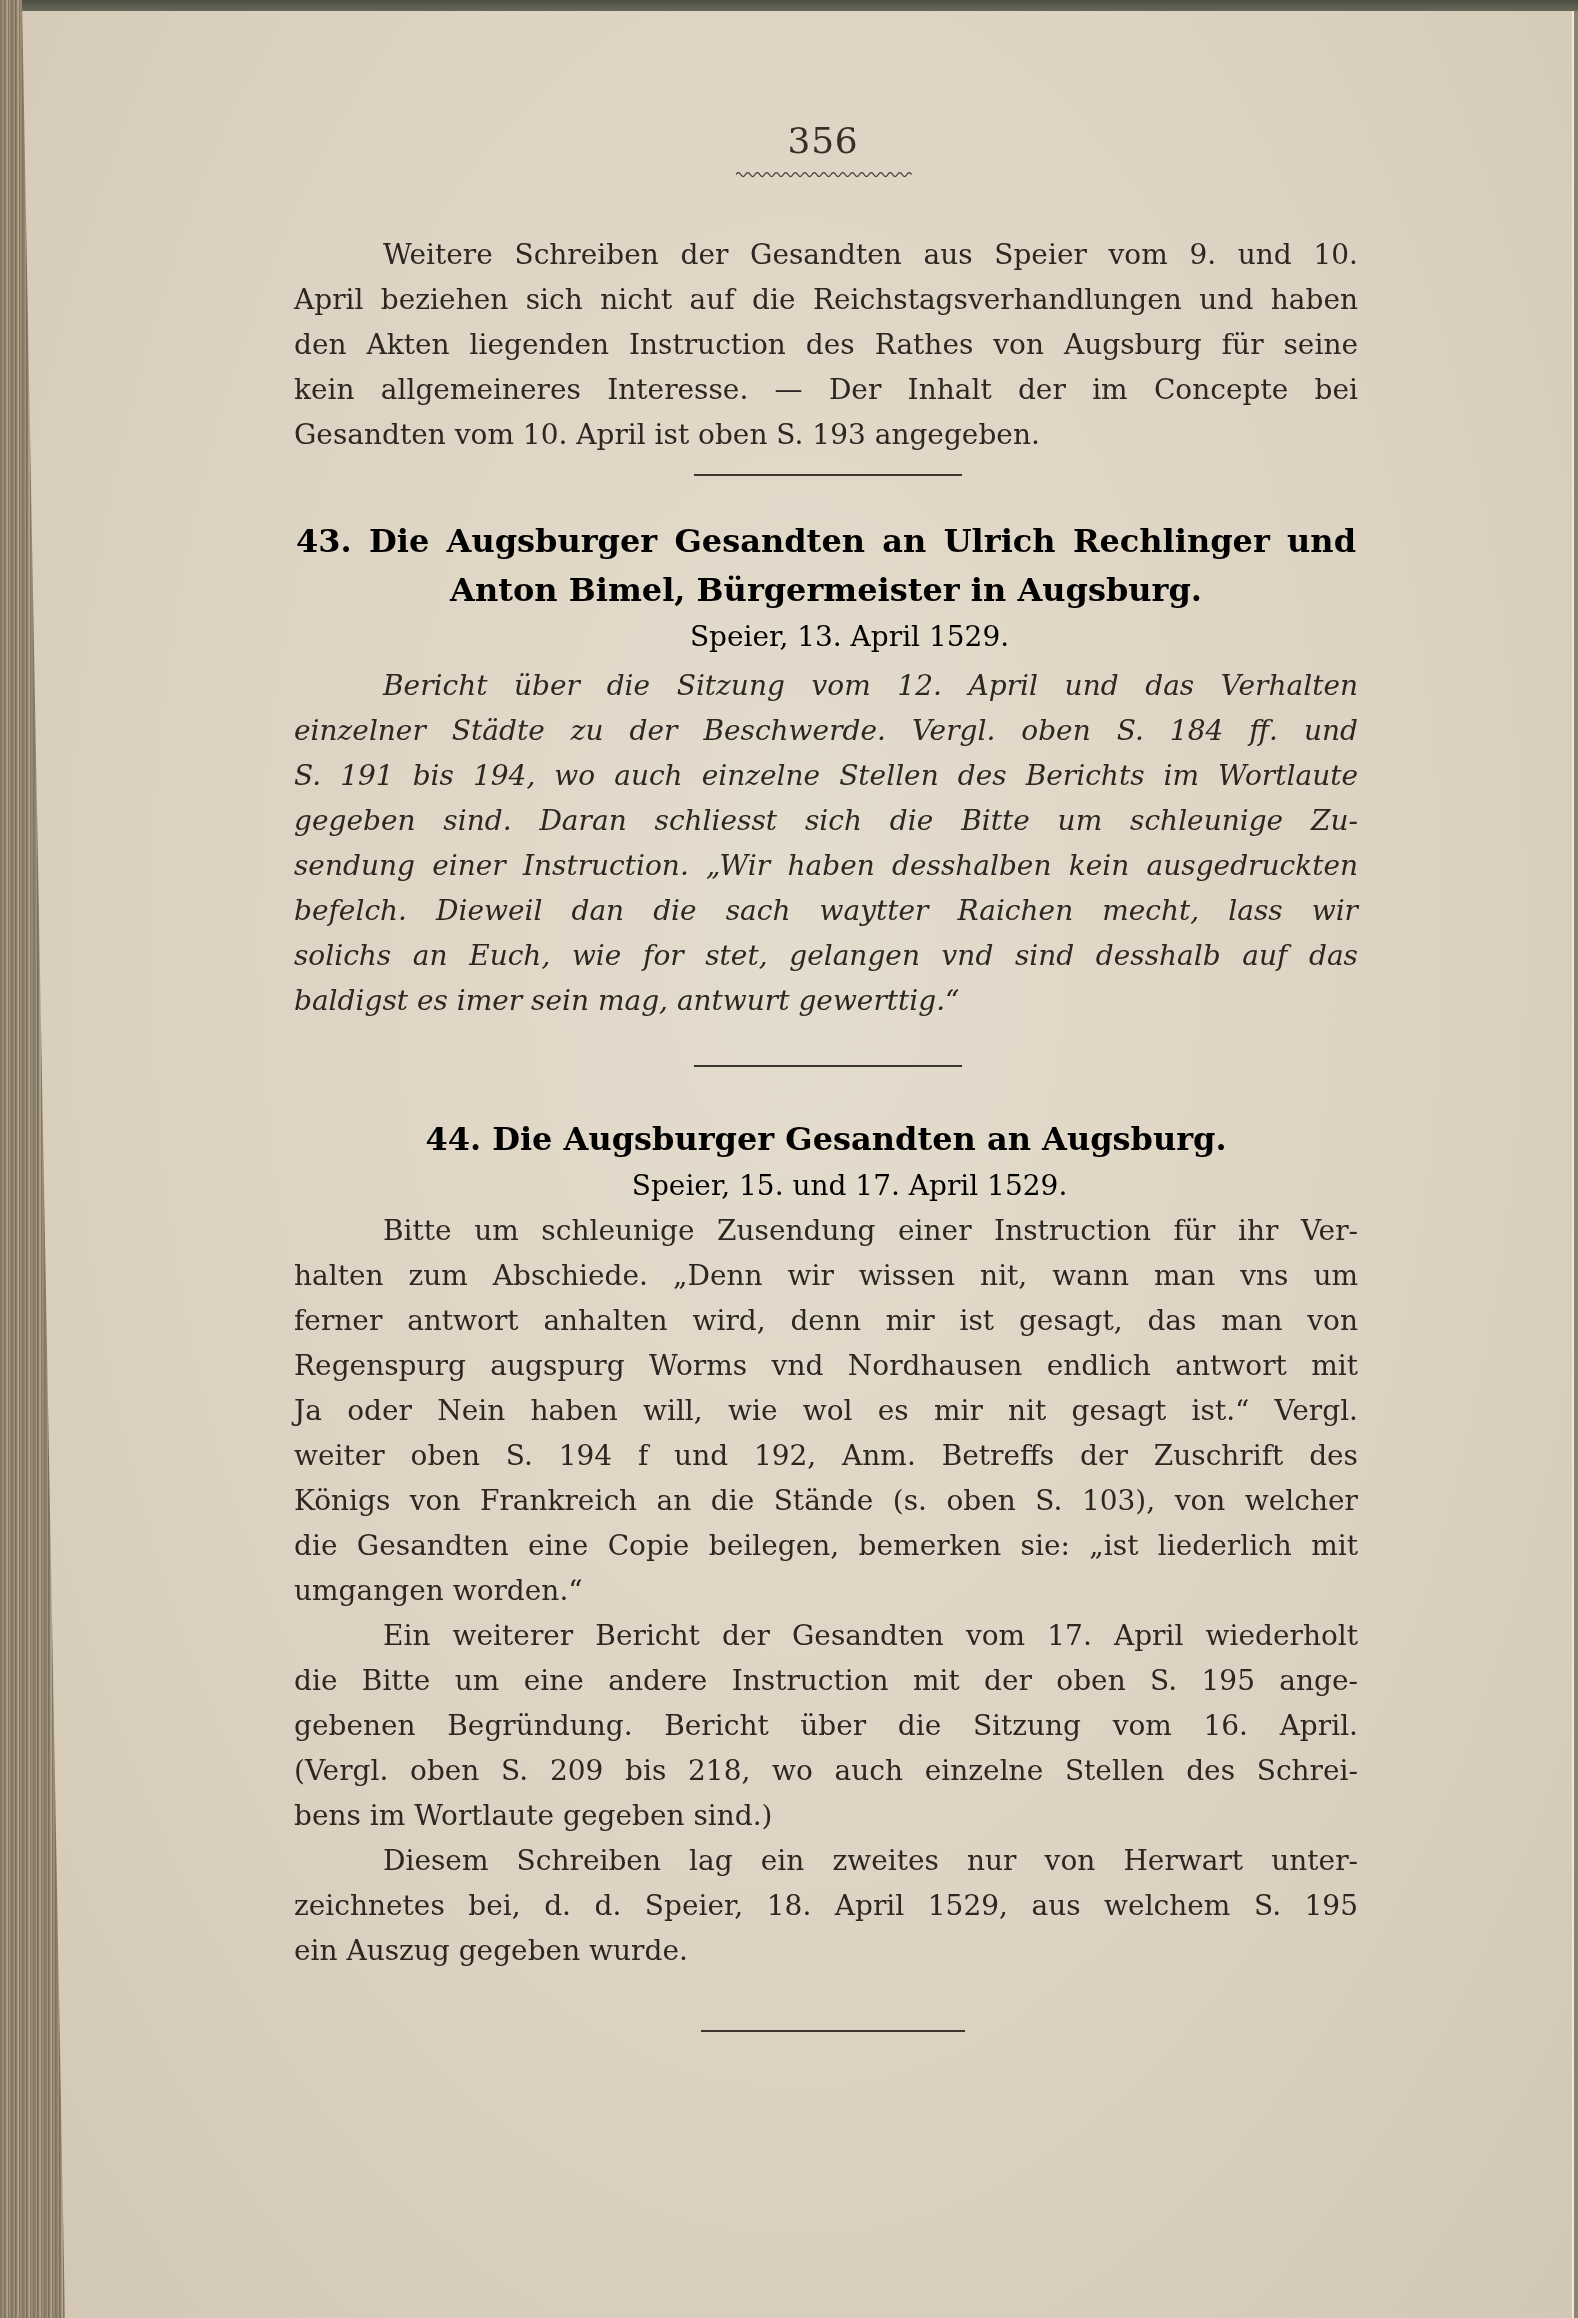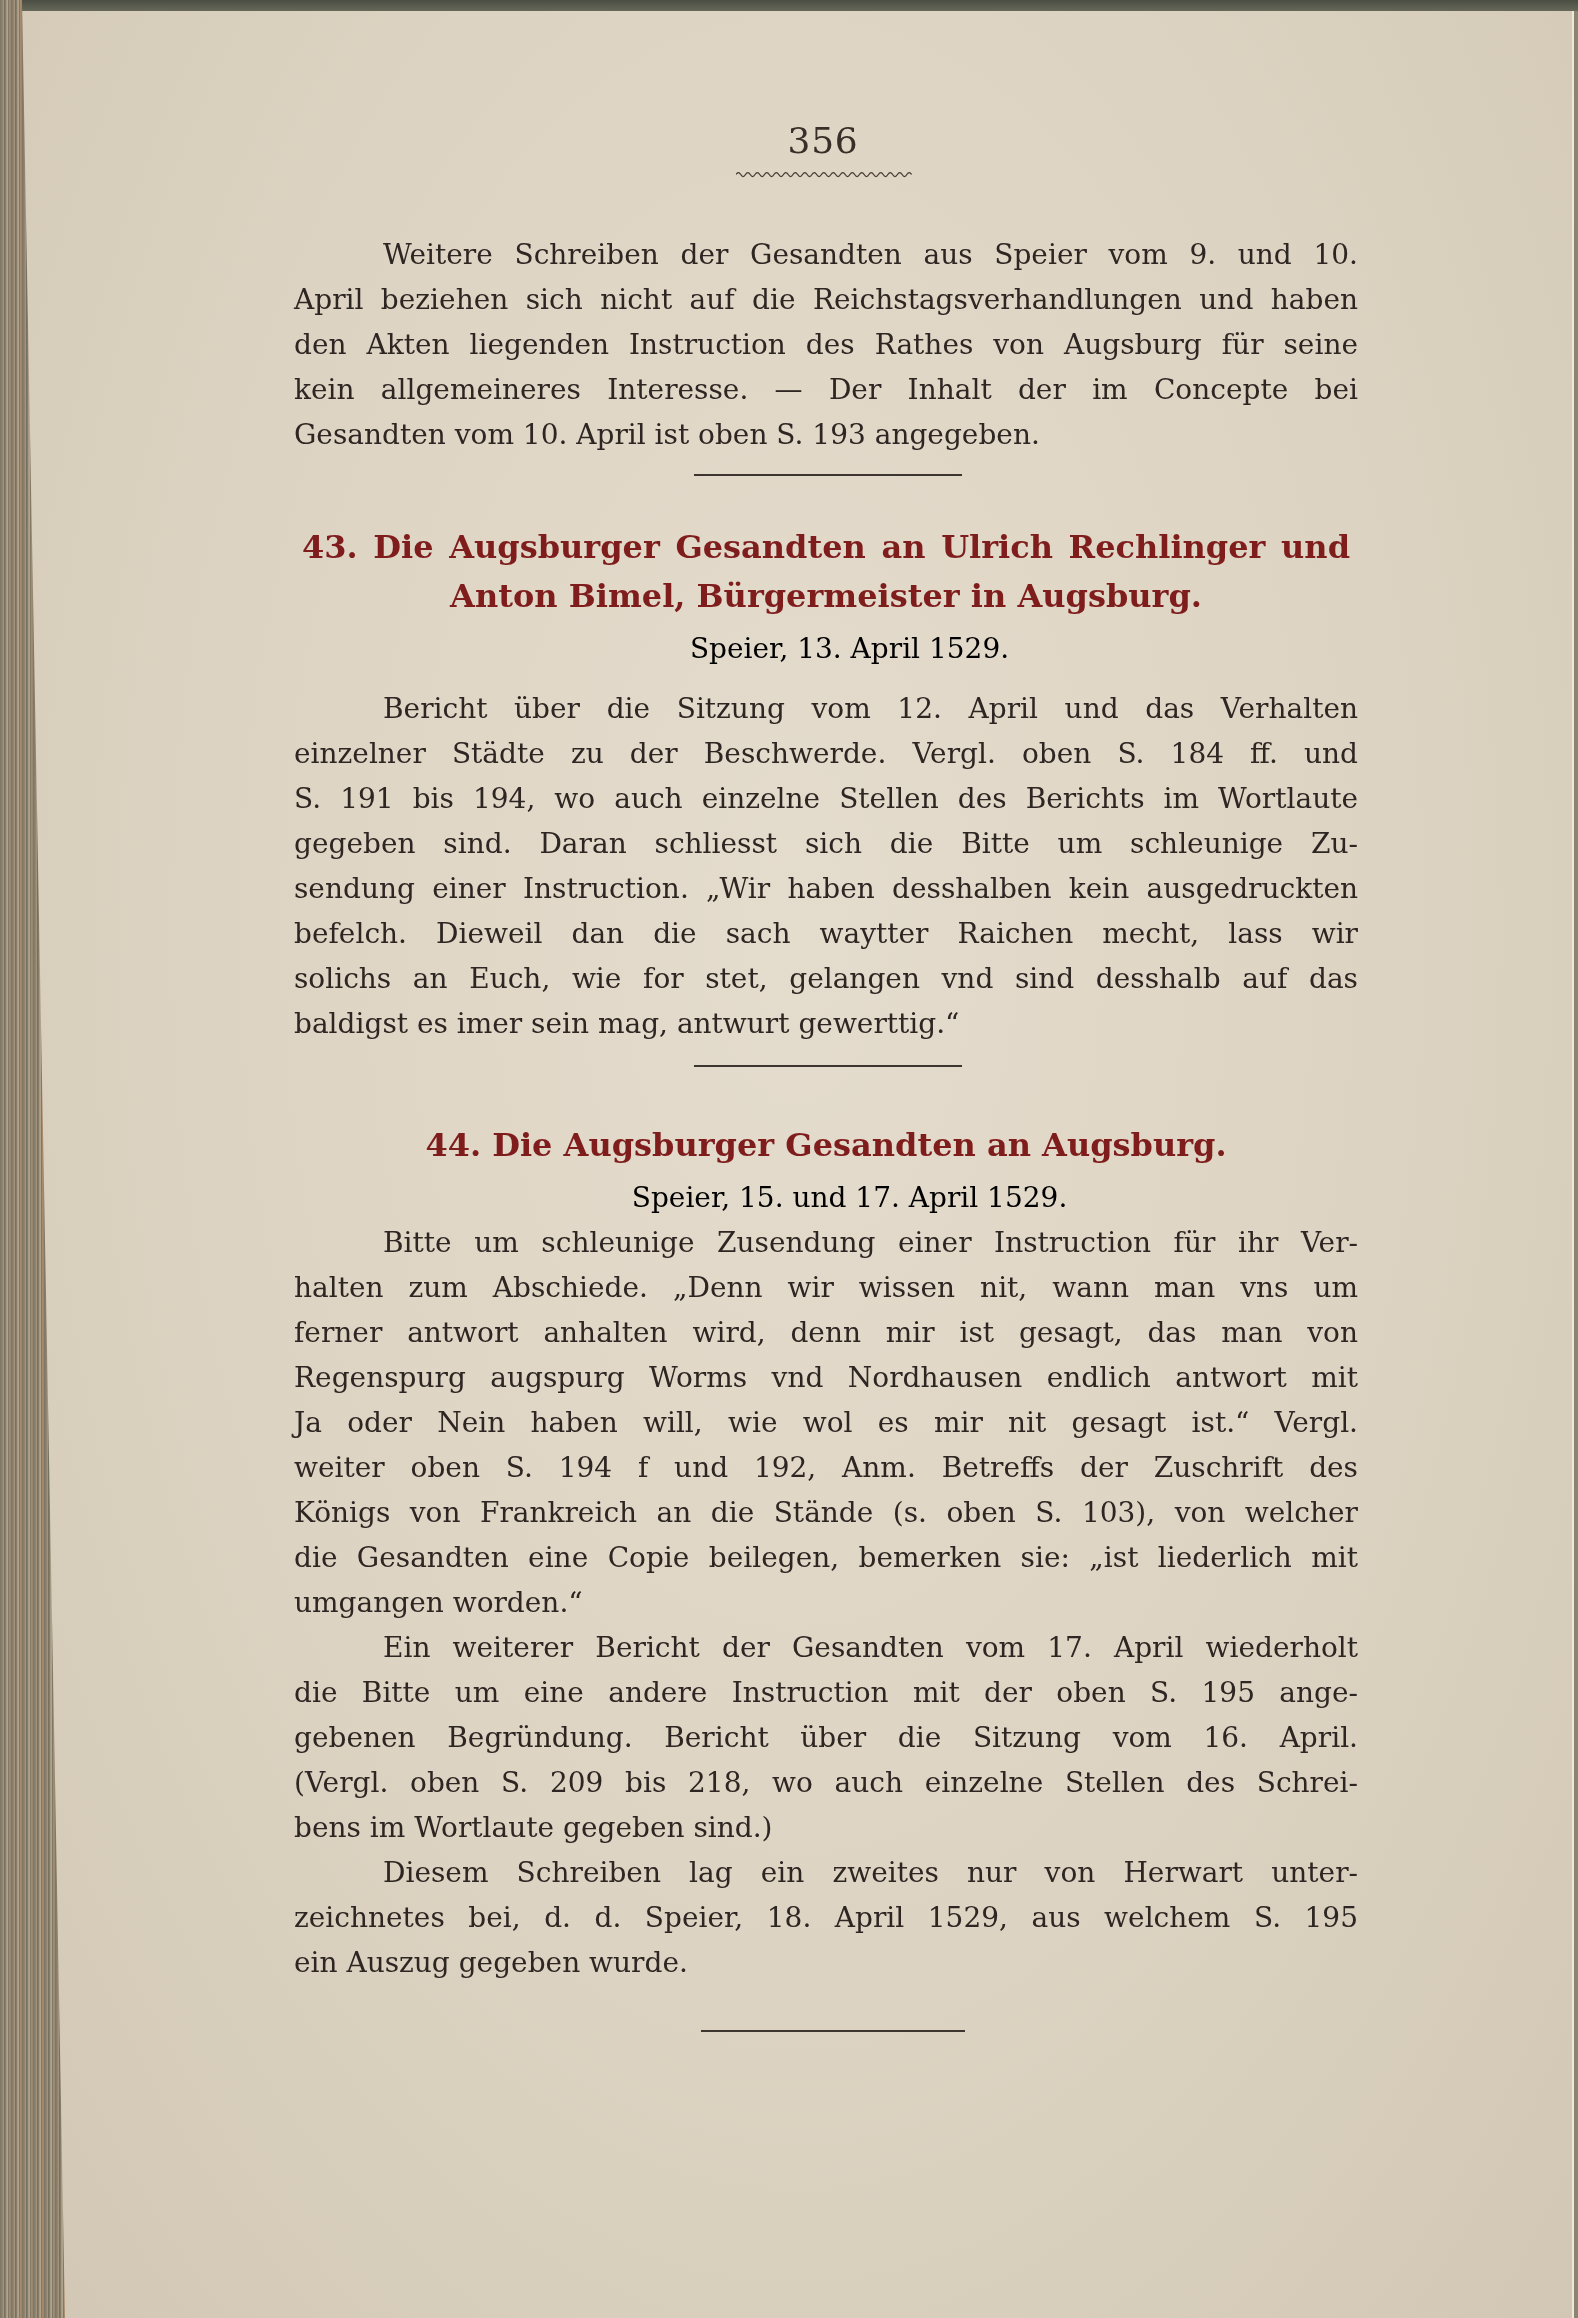--- a/index.html
+++ b/index.html
@@ -72,22 +72,22 @@
   .rule {
     position: absolute; height: 1.6px; background: #3d3530;
   }
 
   .heading {
     font-family: "DejaVu Serif", serif;
     font-weight: bold;
     font-size: 32px;
     line-height: 49px;
     text-align: center;
-    color: #7f1d1d;
-    margin: 8px;
+    color: #000000;
+    margin: 2px;
   }
   .heading .line { display: block; white-space: nowrap; }
   .heading .line.full { text-align: justify; text-align-last: justify; }
   .dateline {
     font-size: 28px;
     text-align: center;
     line-height: 39px;
     color: #000000;
     margin: 0;
   }
@@ -117,21 +117,21 @@
 </div>
 
 <div class="rule" style="left:694px; top:474px; width:268px;"></div>
 
 <div class="block" style="top:515px;">
   <h2 class="heading">
     <span class="line full">43. Die Augsburger Gesandten an Ulrich Rechlinger und</span>
     <span class="line">Anton Bimel, Bürgermeister in Augsburg.</span>
   </h2>
   <p class="dateline" style="margin-top:1.6px; margin-left:47px;">Speier, 13. April 1529.</p>
-  <p class="para" style="margin-top:18px;">
+  <p class="para" style="margin-top:7px;font-style:italic;">
     <span class="line indent">Bericht über die Sitzung vom 12. April und das Verhalten</span>
     <span class="line">einzelner Städte zu der Beschwerde. Vergl. oben S. 184 ff. und</span>
     <span class="line">S. 191 bis 194, wo auch einzelne Stellen des Berichts im Wortlaute</span>
     <span class="line">gegeben sind. Daran schliesst sich die Bitte um schleunige Zu-</span>
     <span class="line">sendung einer Instruction. „Wir haben desshalben kein ausgedruckten</span>
     <span class="line">befelch. Dieweil dan die sach waytter Raichen mecht, lass wir</span>
     <span class="line">solichs an Euch, wie for stet, gelangen vnd sind desshalb auf das</span>
     <span class="line last">baldigst es imer sein mag, antwurt gewerttig.“</span>
   </p>
 </div>

